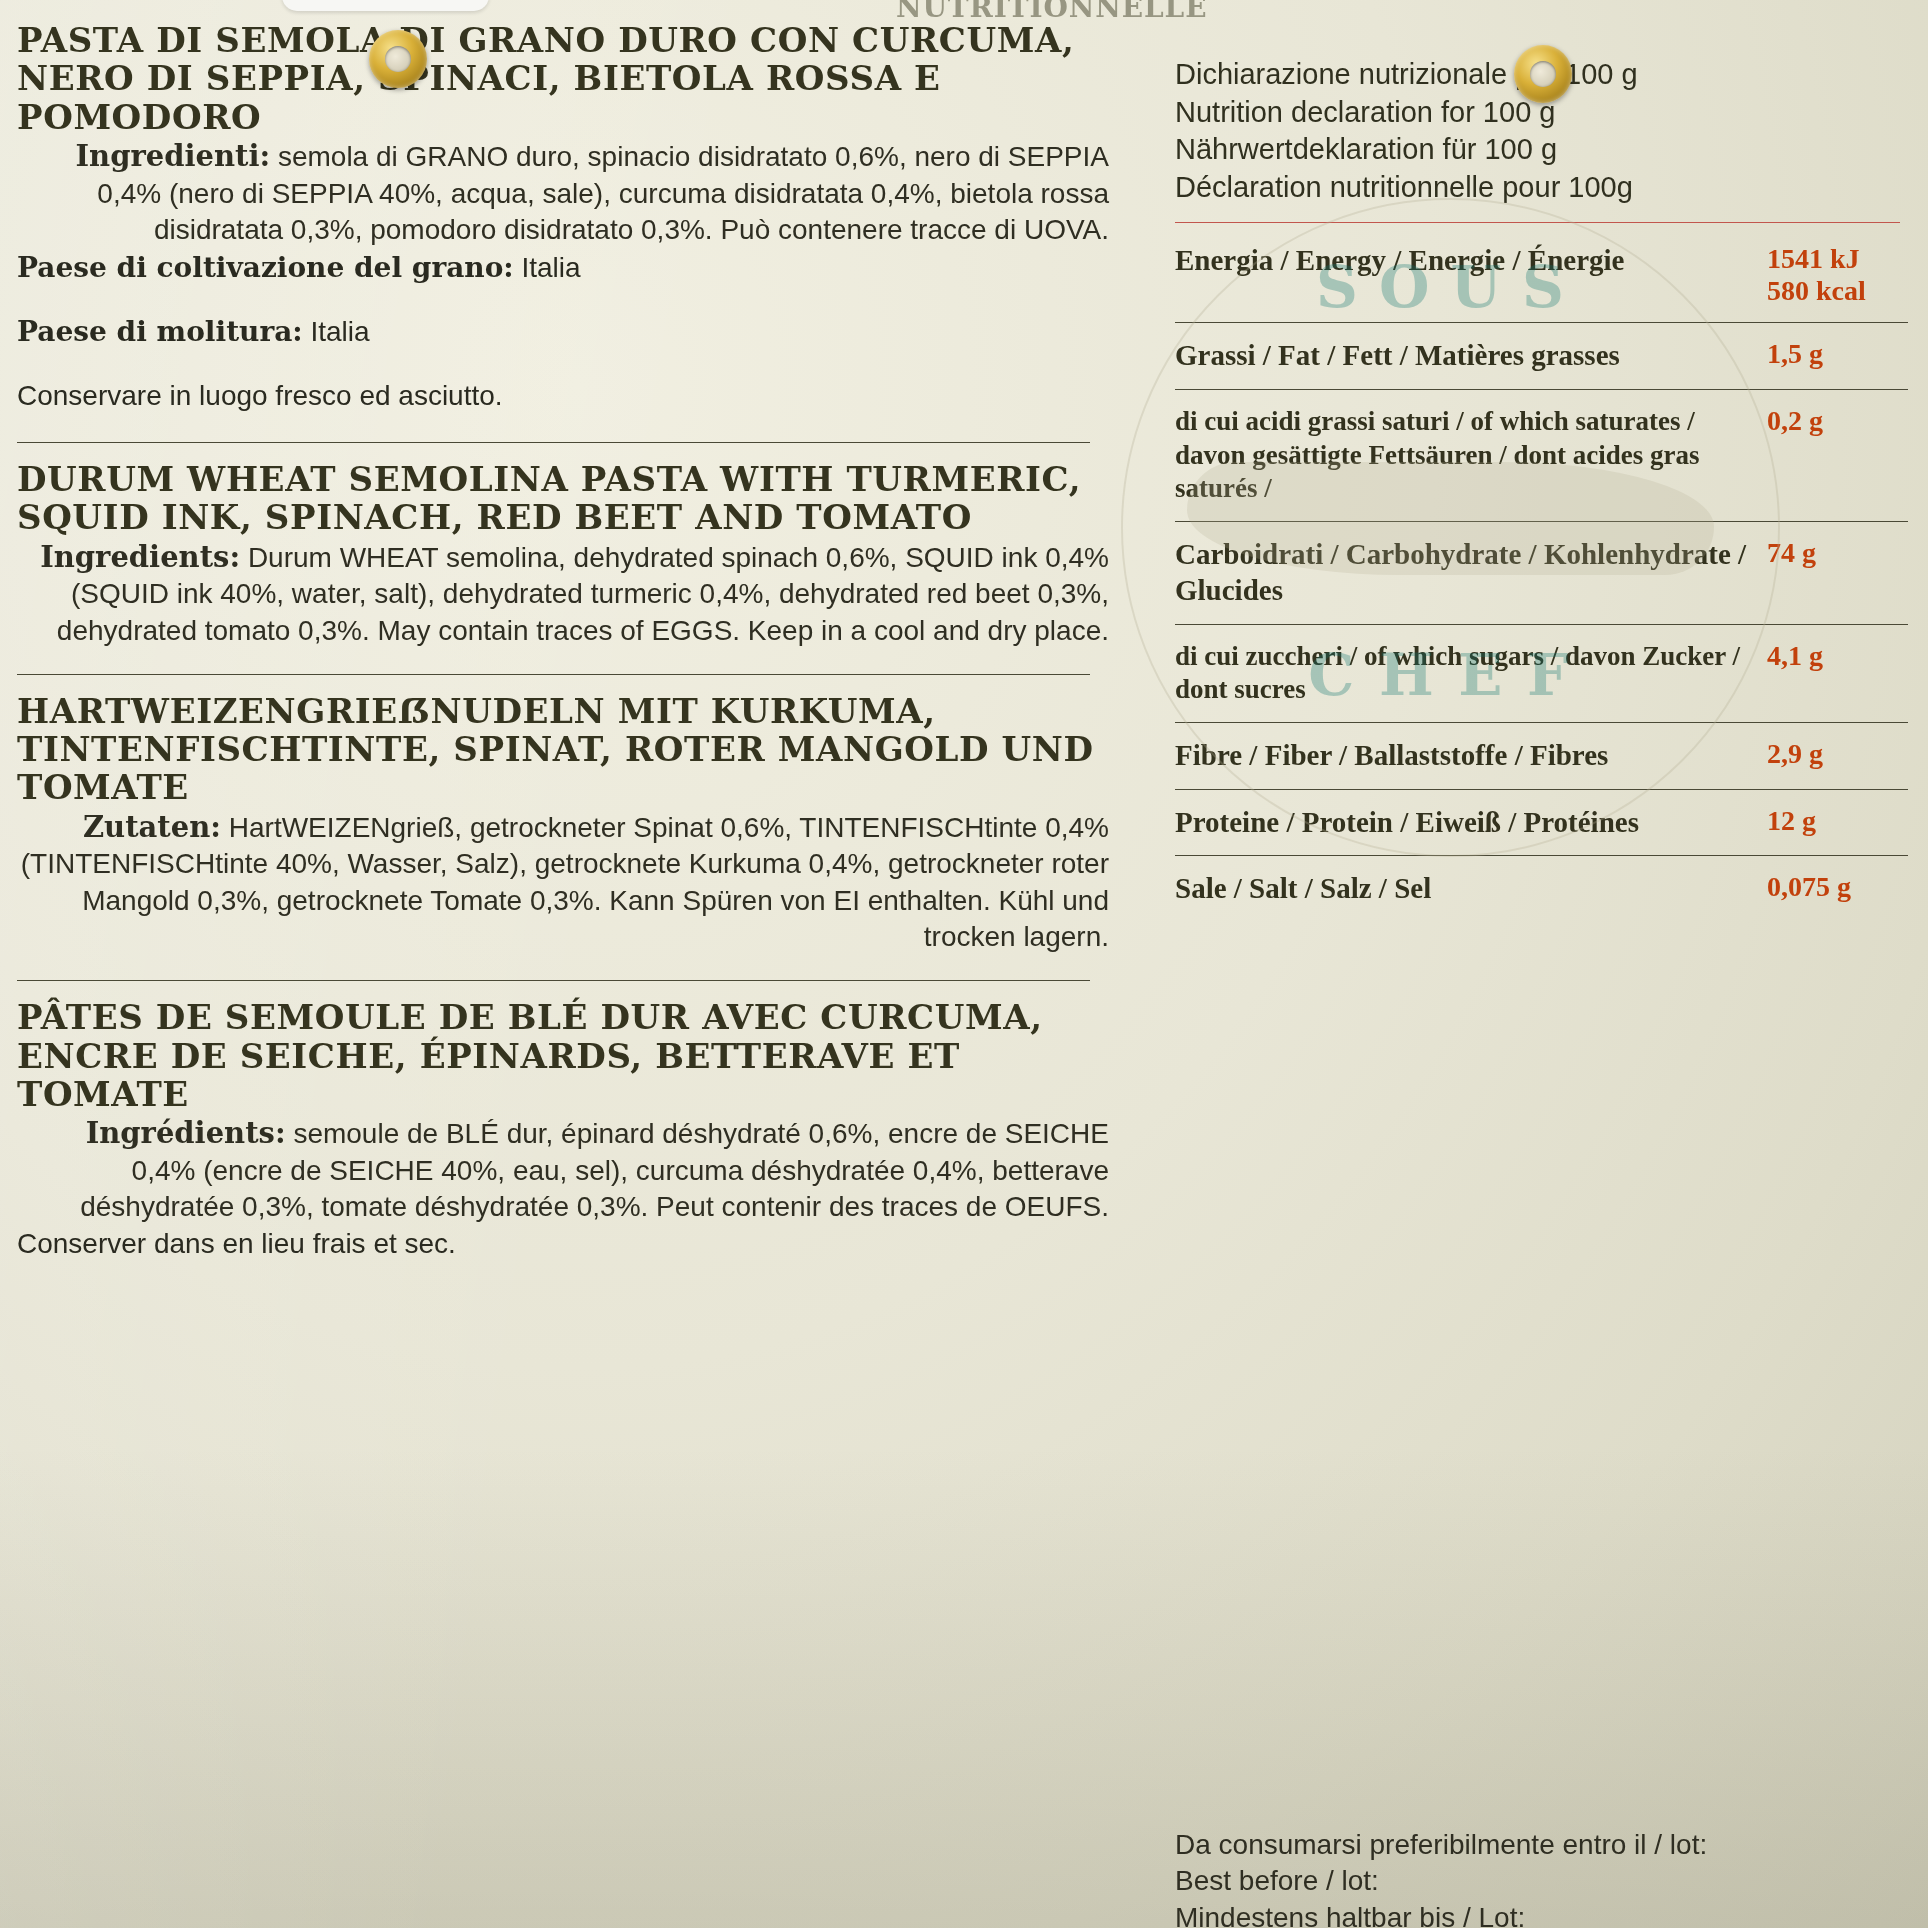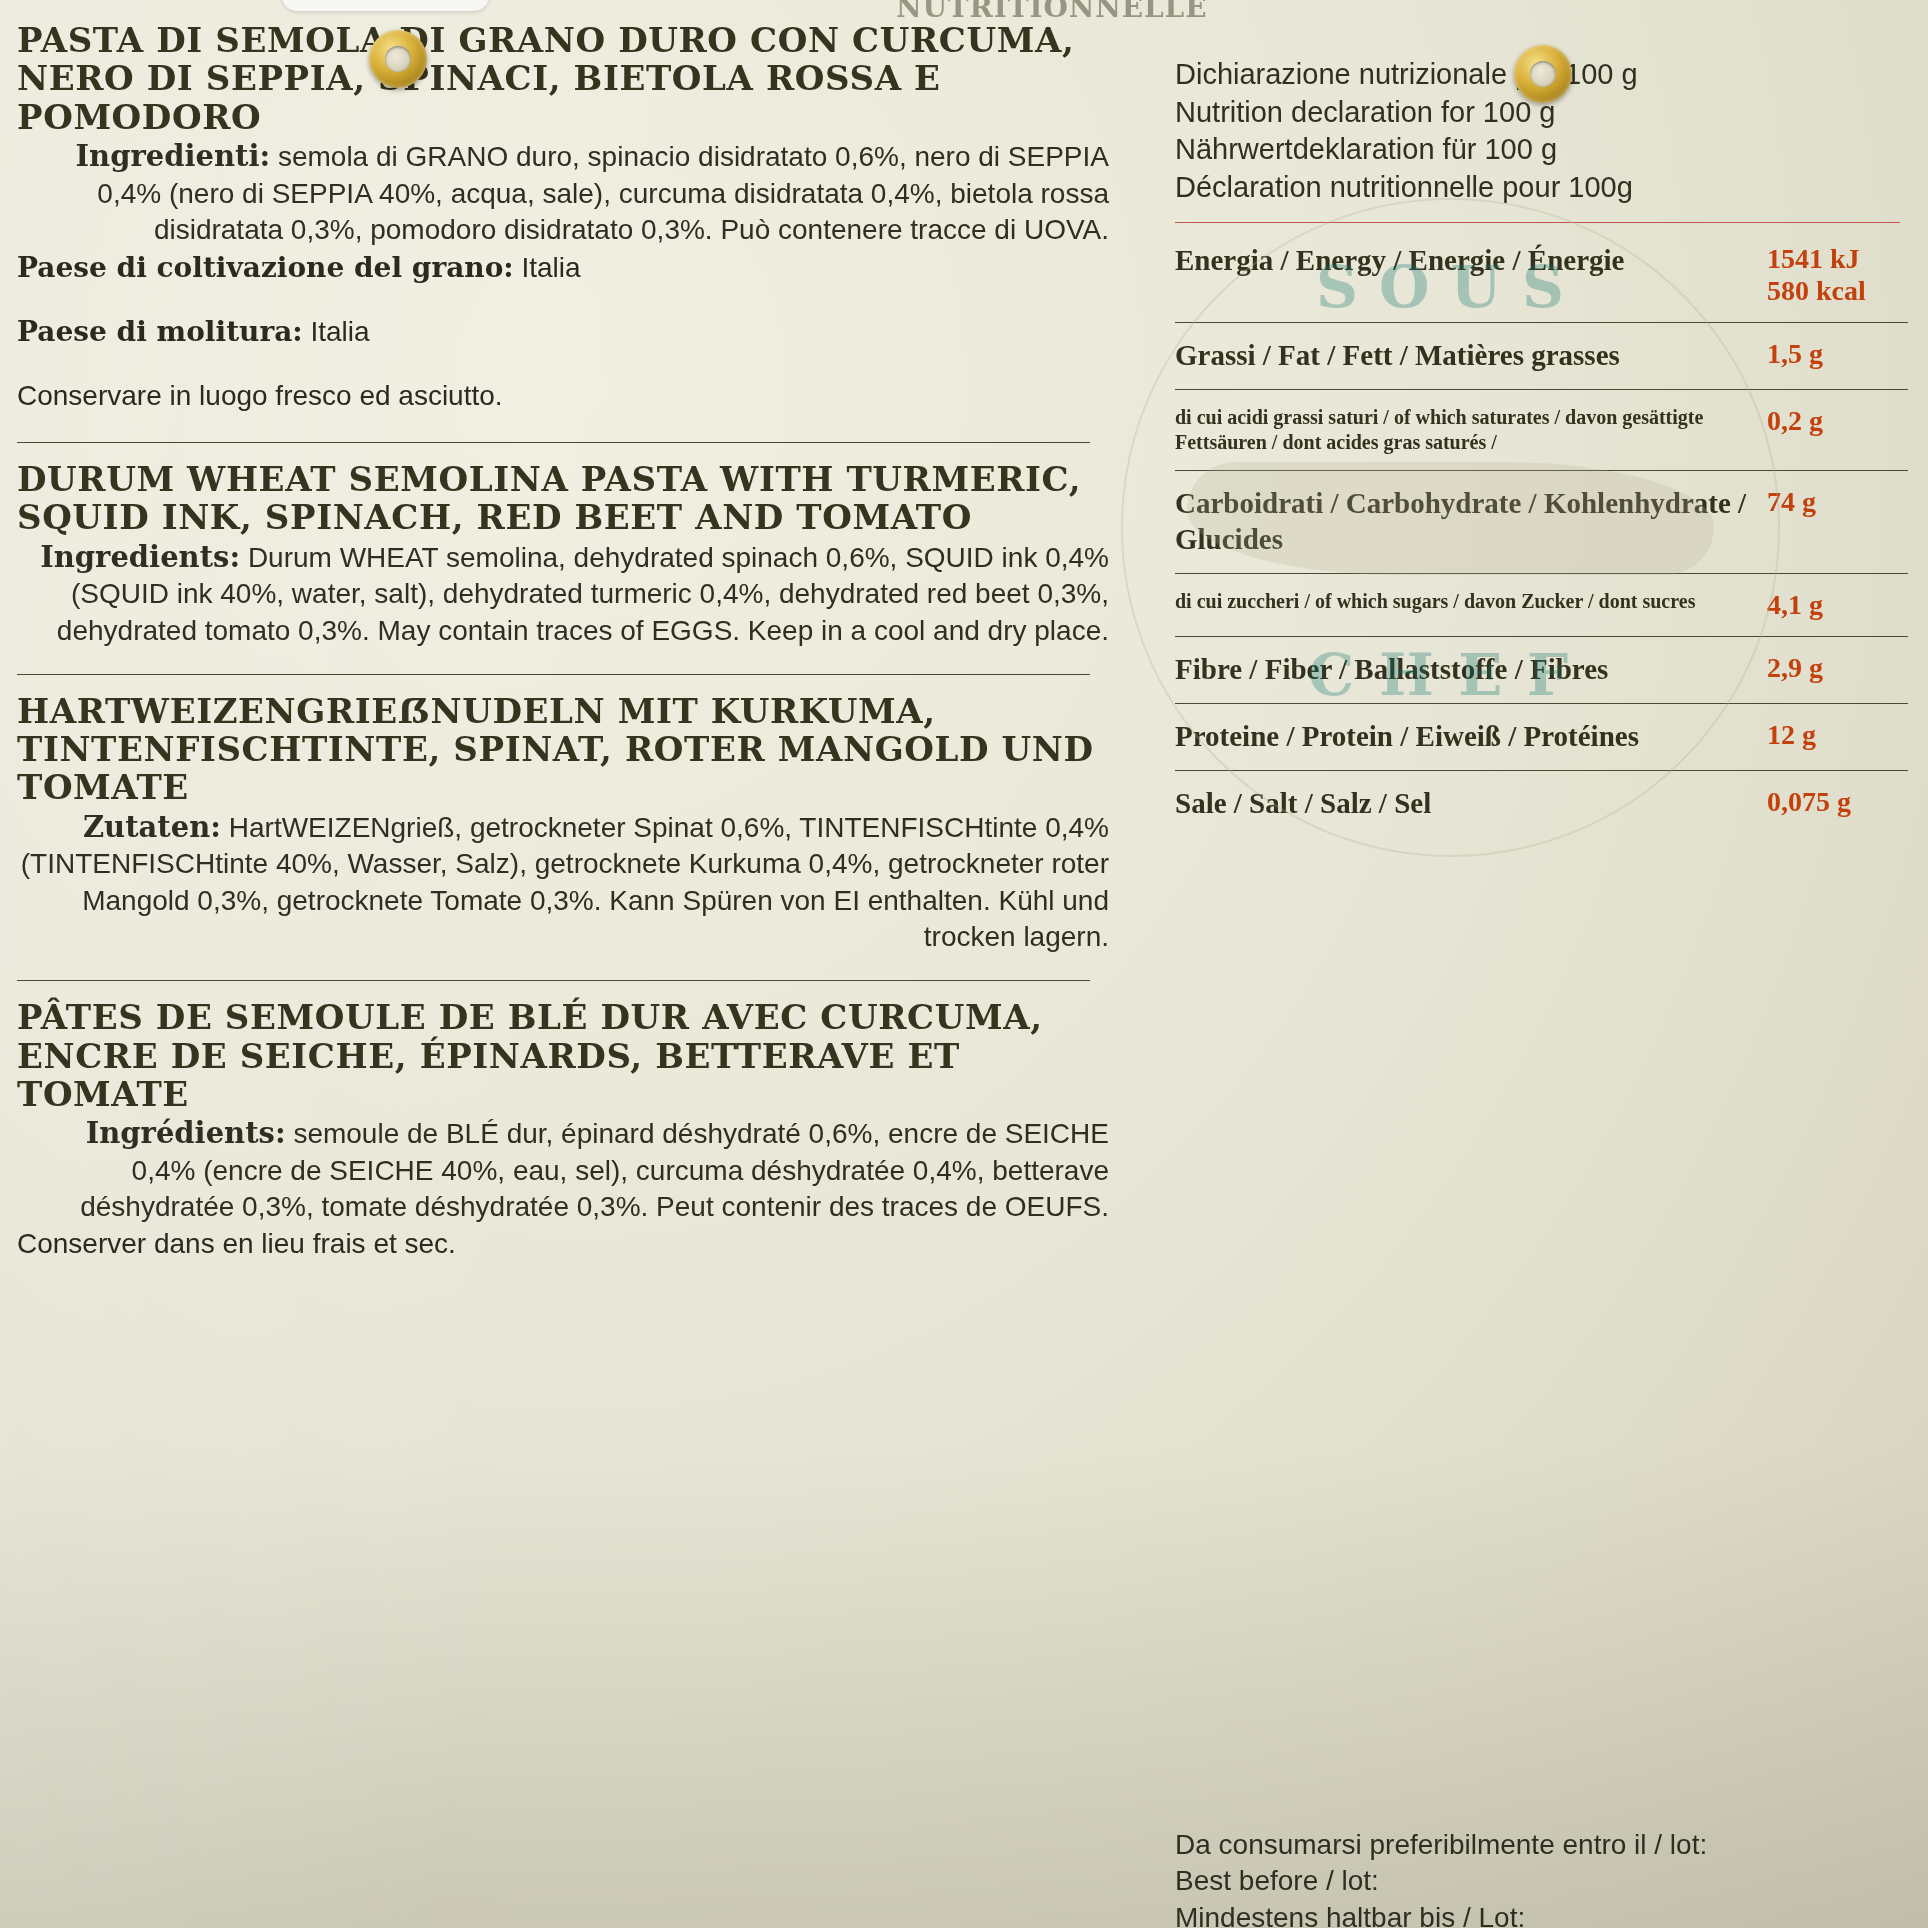--- a/index.html
+++ b/index.html
@@ -131,21 +131,21 @@
     padding-right: 13px;
   }
   td.value {
     font-weight: bold;
     font-size: 28px;
     text-align: left;
     white-space: nowrap;
     width: 141px;
     color: #c2410c;
   }
-  .sub .label { font-size: 20px; }
+  .sub .label { font-size: 27px; }
 
   .bestbefore {
     position: absolute;
     left: 1175px;
     top: 1827px;
     width: 753px;
     font-size: 28px;
     line-height: 1.30;
     color: #2f2e22;
   }

